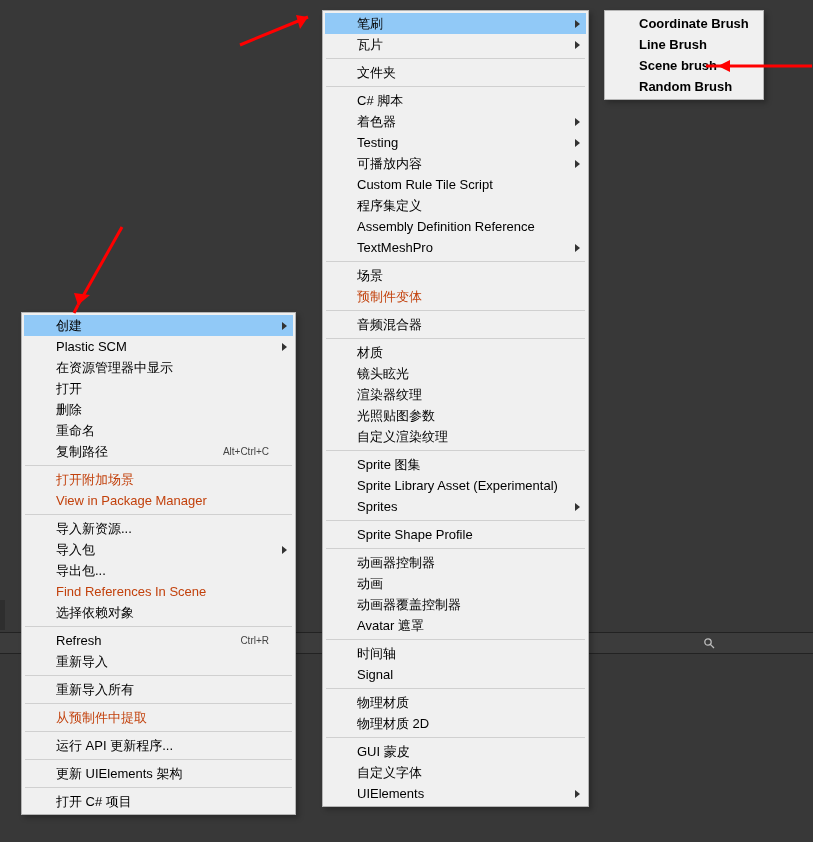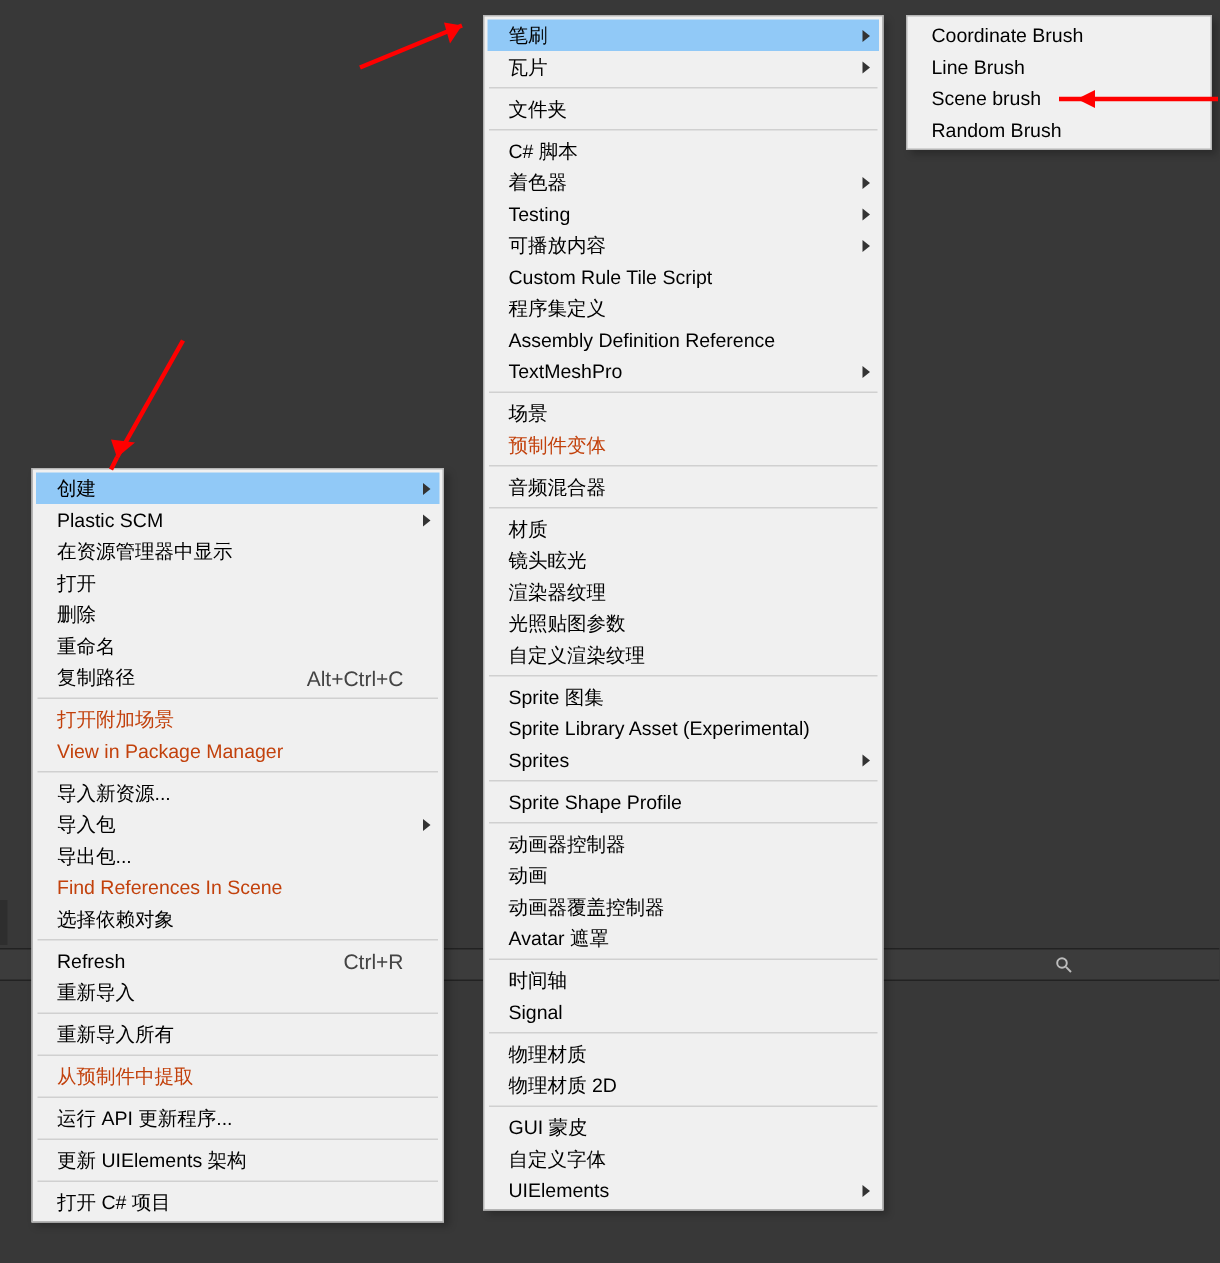--- a/index.html
+++ b/index.html
@@ -20,34 +20,34 @@
     background: #f0f0f0;
     border: 1px solid #b5b5b5;
     box-shadow: 3px 3px 5px rgba(0,0,0,0.25);
     padding: 2px;
   }
   .menu-item {
     display: flex;
     align-items: center;
     justify-content: space-between;
     height: 21px;
-    padding: 0 24px 0 14px;
+    padding: 0 24px 0 32px;
     white-space: nowrap;
     cursor: default;
     position: relative;
   }
   .menu-item.hover {
     background: #91c9f7;
   }
   .menu-item.disabled span.label { color: #c2410c; }
   .menu-item .label { flex: 0 0 auto; }
   .menu-item .accel {
     flex: 0 0 auto;
     color: #444;
-    font-size: 14px;
+    font-size: 10px;
     margin-left: 40px;
   }
   .menu-item .arrow {
     position: absolute;
     right: 6px;
     top: 50%;
     transform: translateY(-50%);
     width: 0; height: 0;
     border-top: 4px solid transparent;
     border-bottom: 4px solid transparent;
@@ -55,21 +55,21 @@
   }
   .sep {
     height: 1px;
     background: #d0d0d0;
     margin: 3px 1px;
   }
 
   
   #menu1 { left: 21px;  top: 312px; width: 275px; }
   #menu2 { left: 322px; top: 10px;  width: 267px; }
-  #menu3 { left: 604px; top: 10px;  width: 204px; }
+  #menu3 { left: 604px; top: 10px;  width: 160px; font-weight: bold; }
   .panel-bar {
     position: absolute;
     left: 0; top: 620px;
     width: 813px; height: 222px;
     background: #383838;
   }
   .panel-head {
     position: absolute;
     left: 0; top: 632px;
     width: 813px; height: 22px;

